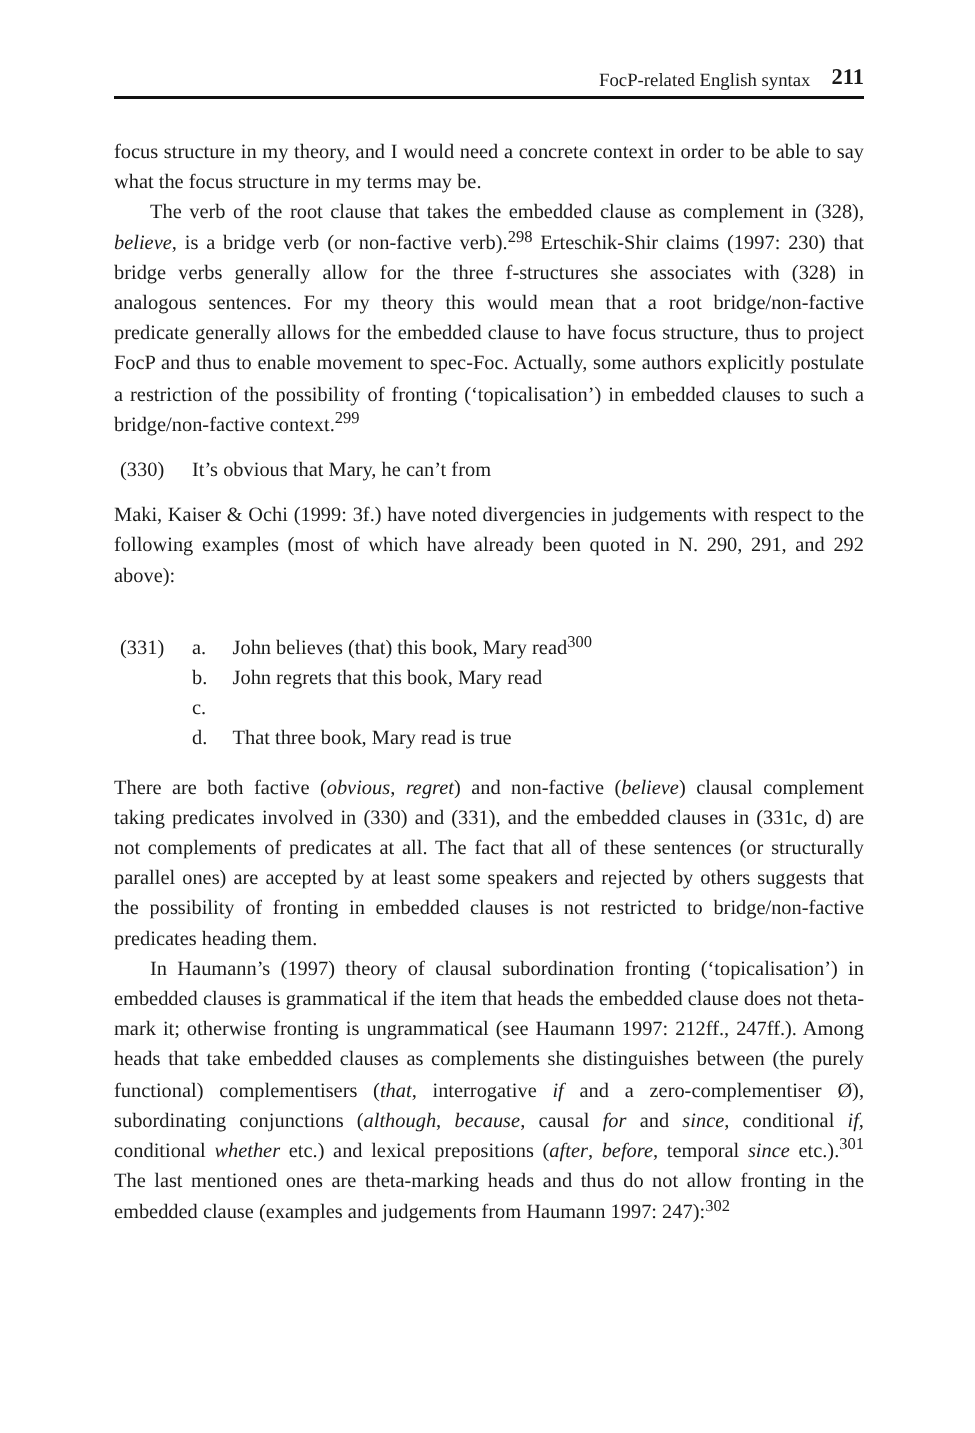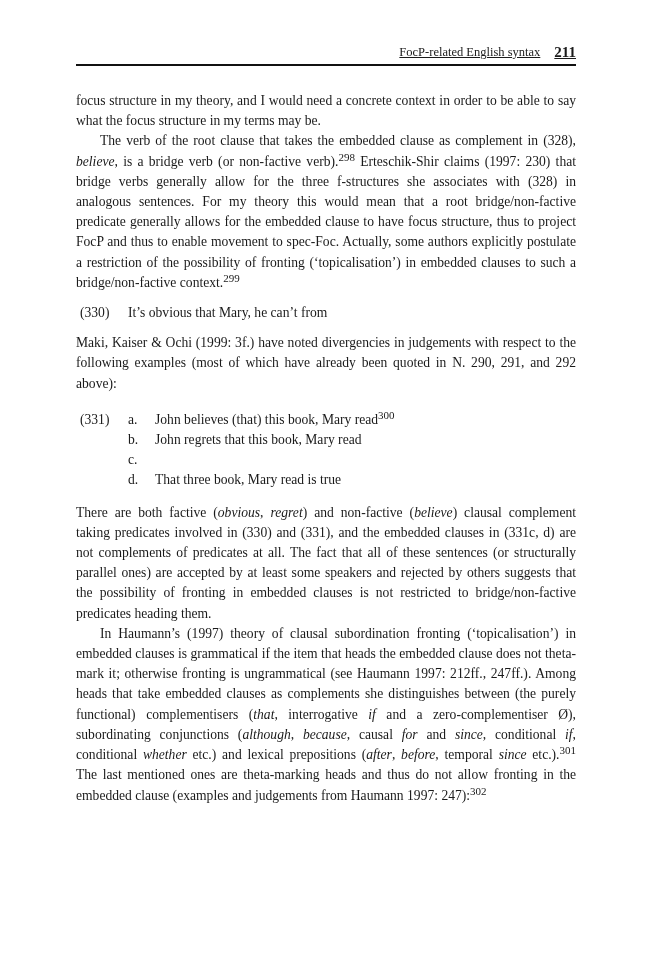--- a/index.html
+++ b/index.html
@@ -1,30 +1,30 @@
 <!DOCTYPE html>
 <html><head>
 <meta charset="utf-8">
 <style>
   html, body { margin: 0; padding: 0; background: #ffffff; }
   body { width: 650px; height: 955px; position: relative; overflow: hidden;
          font-family: "Liberation Serif", "DejaVu Serif", serif; color: #1a1a1a; }
   .page { position: absolute; left: 76px; top: 0; width: 500px; }
   .running-head { position: absolute; top: 44px; right: 0; font-size: 12.5px;
-                  display: flex; align-items: center; gap: 14px; text-decoration: underline; }
+                  display: flex; align-items: flex-end; gap: 14px; }
   .running-head .pnum { font-weight: bold; font-size: 15px; }
   .head-rule { position: absolute; top: 64px; left: 0; width: 500px; height: 2px; background: #111; }
   .body { position: absolute; top: 91px; left: 0; width: 500px; font-size: 13.6px;
           line-height: 20.2px; text-align: justify; hyphens: manual; }
   p { margin: 0; }
   p.indent { text-indent: 24px; }
   sup { font-size: 11px; line-height: 0; vertical-align: 5px; }
   .ex { display: flex; margin: 10px 0 10px 4px; }
   .ex .num { width: 48px; flex: none; }
-  .ex-list { margin: 16px 0 12px 4px; }
+  .ex-list { margin: 28px 0 12px 4px; }
   .ex-row { display: flex; }
   .ex-row .num { width: 48px; flex: none; }
   .ex-row .let { width: 27px; flex: none; }
 </style>
 </head>
 <body>
 
 <div class="page">
   <div class="running-head">
     <span>FocP-related English syntax</span>

